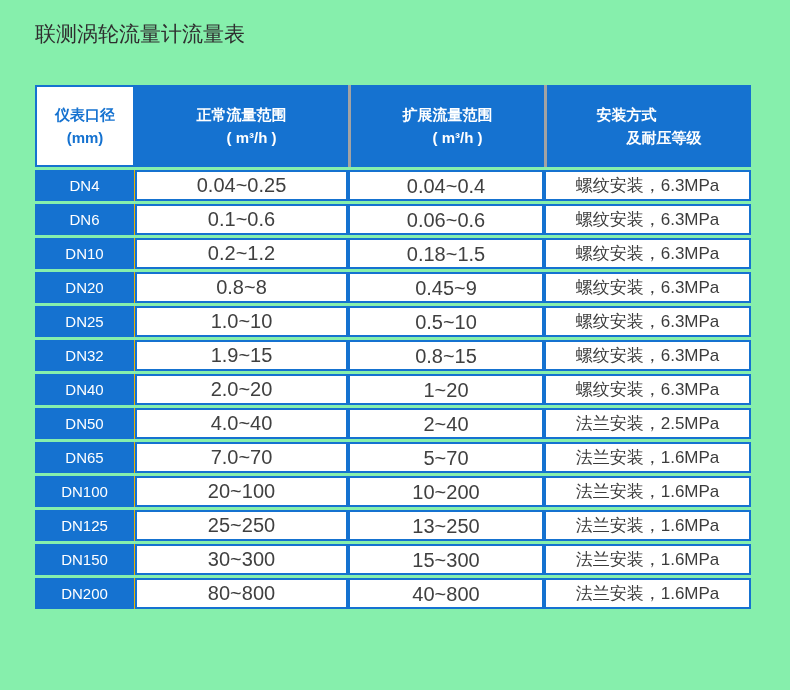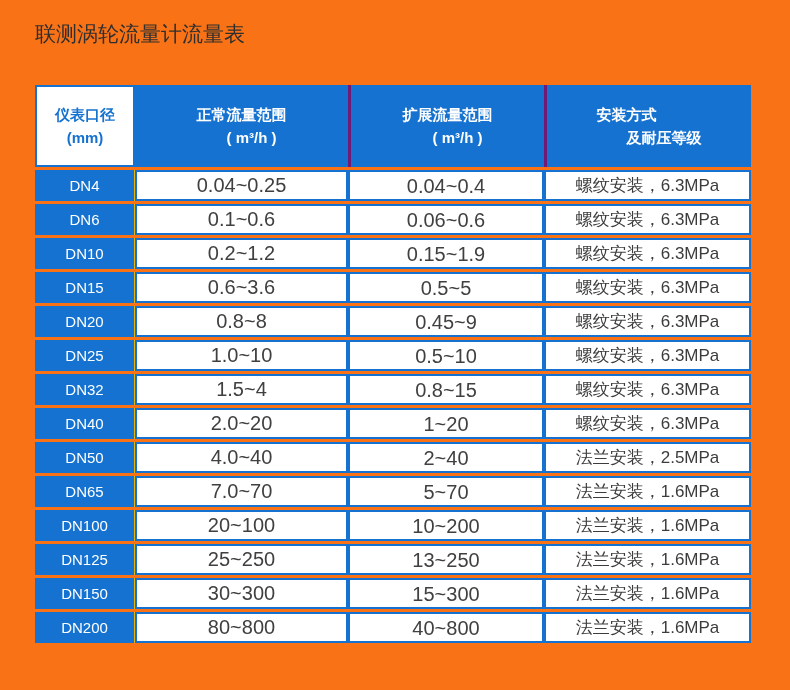--- a/index.html
+++ b/index.html
@@ -3,21 +3,21 @@
 <meta charset="utf-8">
 <style>
   :root{
     --primary-blue:#1572d0;
     --body-text:#404040;
     --title-text:#2f2f2f;
   }
   *{margin:0;padding:0;box-sizing:border-box;}
   html,body{width:790px;height:690px;background:#fff;overflow:hidden;}
   body{font-family:"Liberation Sans","DejaVu Sans",sans-serif;}
-  .page{position:relative;width:790px;height:690px;background:#f97316;}
+  .page{position:relative;width:790px;height:690px;background:#86efac;}
 
   .page-title{
     position:absolute;left:35px;top:20px;
     font-size:21px;font-weight:normal;color:var(--title-text,#2f2f2f);
   }
 
   table.flow-table{
     position:absolute;left:35px;top:82px;width:716px;
     border-collapse:separate;border-spacing:0 3px;table-layout:fixed;
   }
@@ -26,21 +26,21 @@
 
   th{
     height:82px;font-size:15px;font-weight:bold;
     background:var(--primary-blue,#1572d0);color:#fff;
     vertical-align:middle;line-height:1.55;
   }
   th.th-first{
     background:#fff;color:var(--primary-blue,#1572d0);
     border:2px solid var(--primary-blue,#1572d0);
   }
-  th.th-gap{border-left:3px solid #701a75;}
+  th.th-gap{border-left:3px solid #a3a3a3;}
 
   .hgroup{display:inline-block;text-align:left;}
   .hgroup .hline2{text-indent:2em;}
   .hgroup-center{display:inline-block;text-align:center;}
 
   td{
     height:31px;font-size:20px;color:var(--body-text,#404040);
     vertical-align:middle;
   }
   td.c1{
@@ -104,44 +104,38 @@
       </tr>
       <tr>
         <td class="c1">DN6</td>
         <td class="c2">0.1~0.6</td>
         <td class="c3">0.06~0.6</td>
         <td class="c4">螺纹安装，6.3MPa</td>
       </tr>
       <tr>
         <td class="c1">DN10</td>
         <td class="c2">0.2~1.2</td>
-        <td class="c3">0.15~1.9</td>
-        <td class="c4">螺纹安装，6.3MPa</td>
-      </tr>
-      <tr>
-        <td class="c1">DN15</td>
-        <td class="c2">0.6~3.6</td>
-        <td class="c3">0.5~5</td>
+        <td class="c3">0.18~1.5</td>
         <td class="c4">螺纹安装，6.3MPa</td>
       </tr>
       <tr>
         <td class="c1">DN20</td>
         <td class="c2">0.8~8</td>
         <td class="c3">0.45~9</td>
         <td class="c4">螺纹安装，6.3MPa</td>
       </tr>
       <tr>
         <td class="c1">DN25</td>
         <td class="c2">1.0~10</td>
         <td class="c3">0.5~10</td>
         <td class="c4">螺纹安装，6.3MPa</td>
       </tr>
       <tr>
         <td class="c1">DN32</td>
-        <td class="c2">1.5~4</td>
+        <td class="c2">1.9~15</td>
         <td class="c3">0.8~15</td>
         <td class="c4">螺纹安装，6.3MPa</td>
       </tr>
       <tr>
         <td class="c1">DN40</td>
         <td class="c2">2.0~20</td>
         <td class="c3">1~20</td>
         <td class="c4">螺纹安装，6.3MPa</td>
       </tr>
       <tr>

